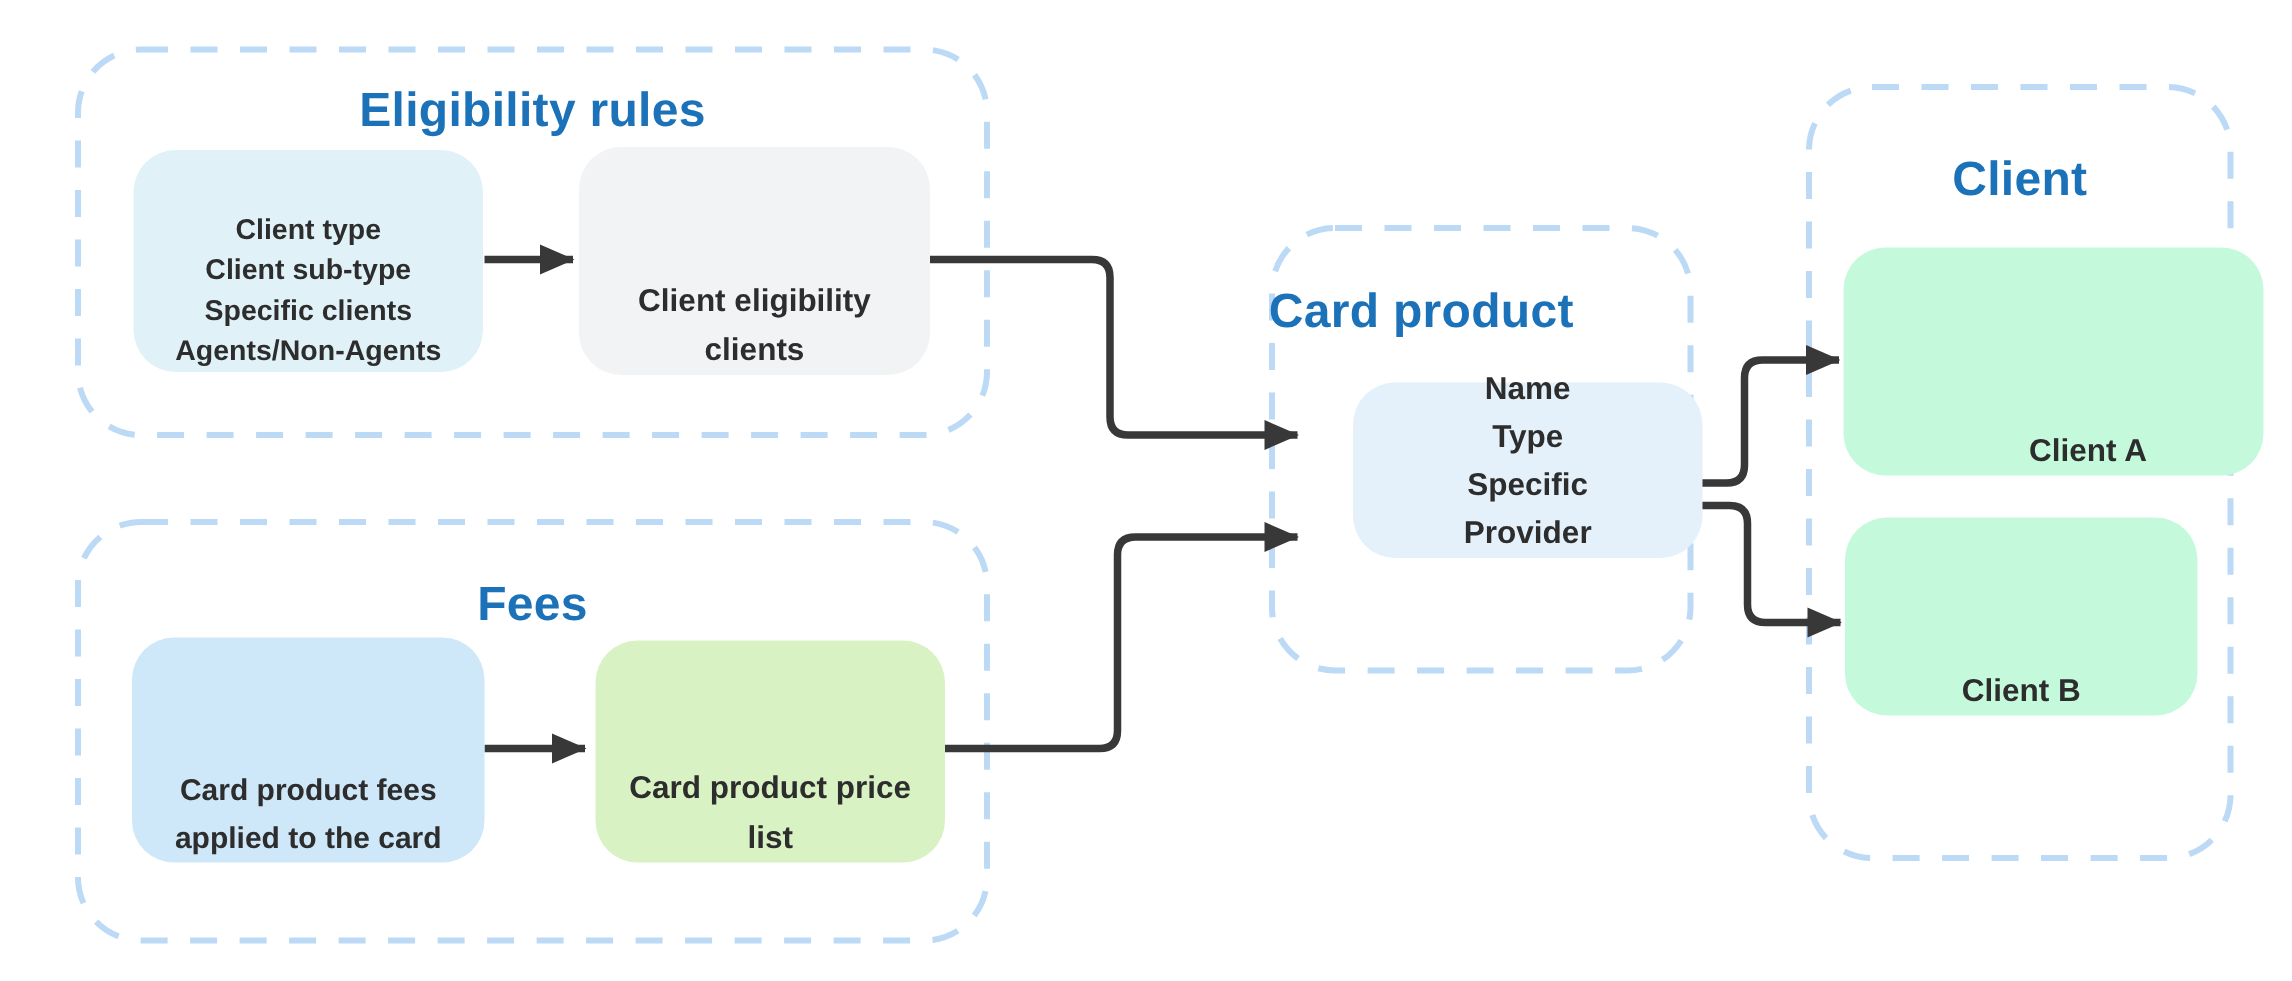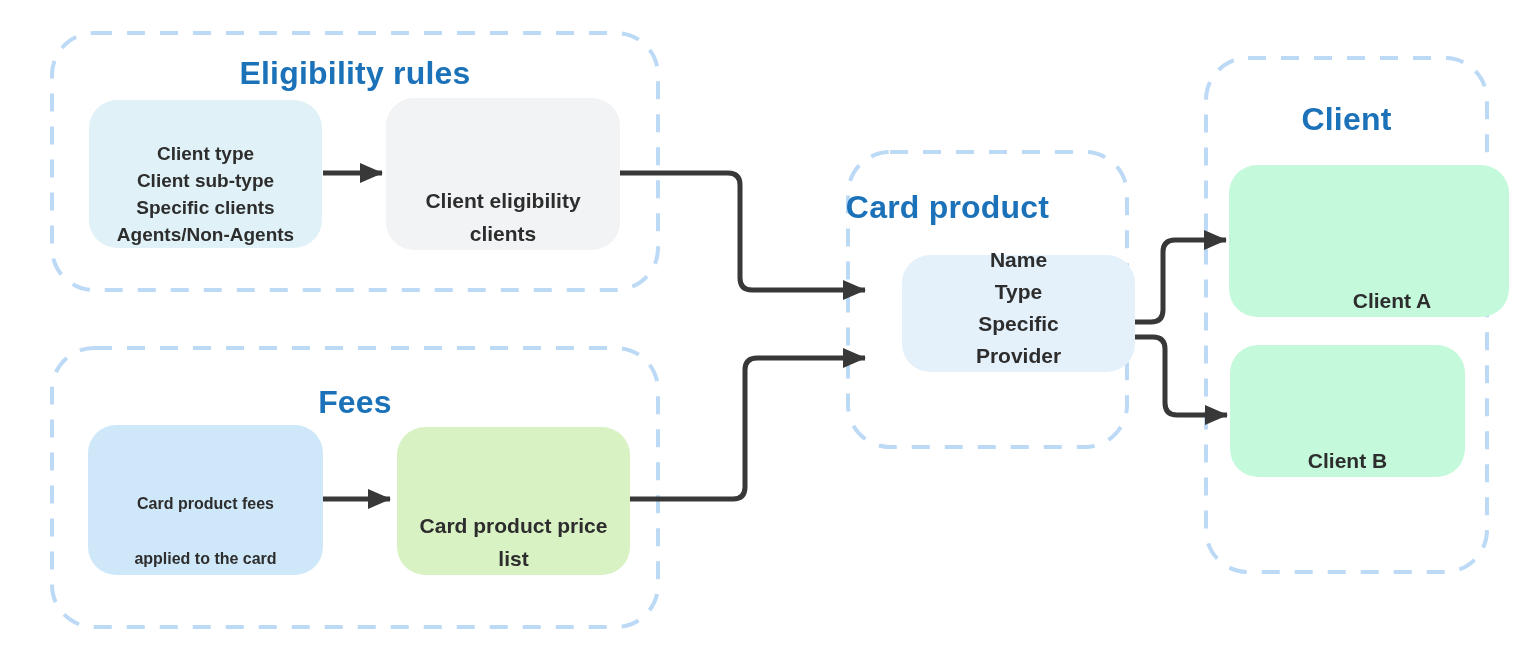--- a/index.html
+++ b/index.html
@@ -45,21 +45,21 @@
     font-weight:700;
     color:var(--text-dark);
   }
   .node-cyan{background:var(--pale-cyan);}
   .node-gray{background:var(--light-gray);}
   .node-blue{background:var(--light-blue);}
   .node-green{background:var(--light-green);}
   .node-mint{background:var(--mint-green);}
   .node-paleblue{background:var(--pale-blue);}
   .t19{font-size:19px;line-height:27px;}
-  .t20{font-size:16px;line-height:32px;gap:23px;}
+  .t20{font-size:20px;line-height:32px;}
   .t21{font-size:21px;line-height:33px;}
   .t21c{font-size:21px;line-height:32px;}
   .wrap{padding:0 12px;}
 </style>
 </head>
 <body>
 
 <div class="canvas">
 
   <svg class="overlay" width="1528" height="654" viewBox="0 0 1528 654">

